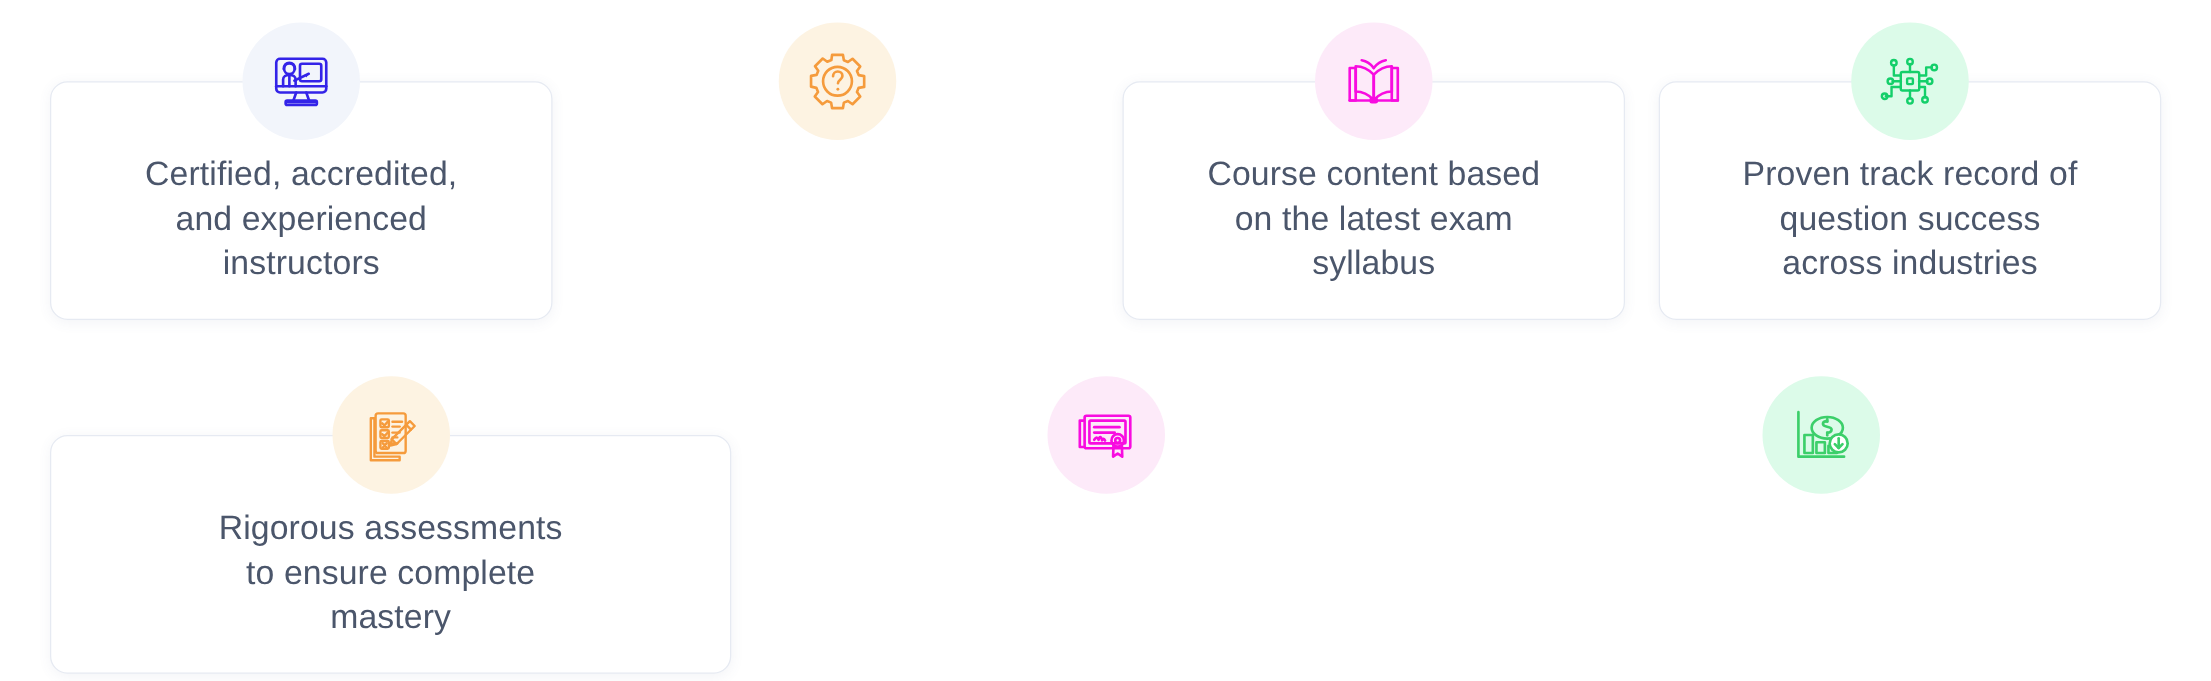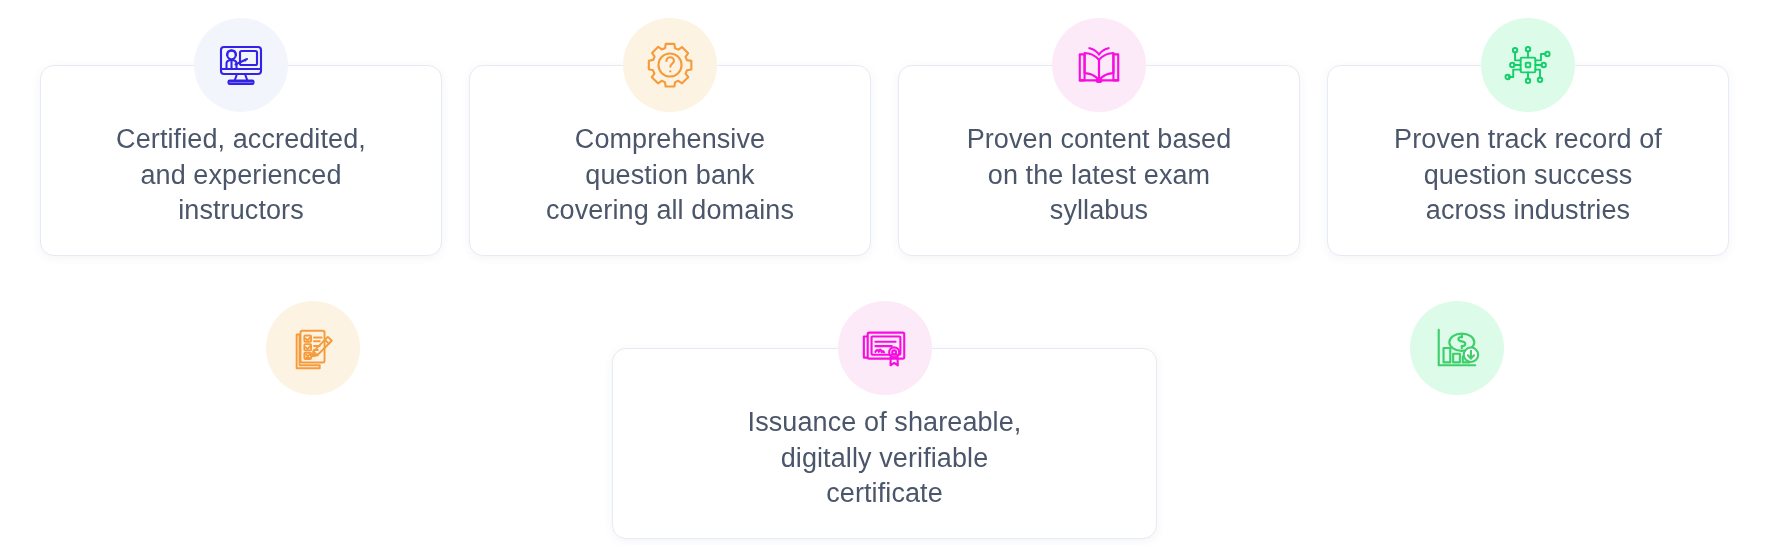--- a/index.html
+++ b/index.html
@@ -112,44 +112,39 @@
       <div class="icon-badge" style="background:#fdf3e2;">
         <span>
           <svg width="50" height="50" viewBox="0 0 52 52" fill="none" stroke="#f59b3c" stroke-width="2.2" stroke-linecap="round" stroke-linejoin="round">
             <path d="M21.5 4h9l0.8 4.6 3.4 1.4 3.8-2.7 6.4 6.4-2.7 3.8 1.4 3.4 4.6 0.8v9l-4.6 0.8-1.4 3.4 2.7 3.8-6.4 6.4-3.8-2.7-3.4 1.4-0.8 4.6h-9l-0.8-4.6-3.4-1.4-3.8 2.7-6.4-6.4 2.7-3.8-1.4-3.4L4 30.5v-9l4.6-0.8 1.4-3.4-2.7-3.8 6.4-6.4 3.8 2.7 3.4-1.4z"></path>
             <circle cx="26" cy="26" r="12"></circle>
             <path d="M22.3 21.8c0-2.2 1.7-3.9 3.9-3.9s3.9 1.6 3.9 3.7c0 3.1-3.7 3.1-3.7 6.1"></path>
             <circle cx="26.3" cy="32.6" r="1.2" fill="#f59b3c" stroke="none"></circle>
           </svg>
         </span>
       </div>
-      <div class="feature-card">
-        <div class="feature-text">Comprehensive
-question bank
-covering all domains</div>
-      </div>
     </div>
 
     <div class="feature-card-wrap">
       <div class="icon-badge" style="background:#fdeaf9;">
         <span>
           <svg width="50" height="50" viewBox="0 0 52 52" fill="none" stroke="#f80ce0" stroke-width="2.2" stroke-linecap="round" stroke-linejoin="round">
             <path d="M6 15h5v27H6z"></path>
             <path d="M46 15h-5v27h5z"></path>
             <path d="M11 13.5c4.5 0 10 1.8 15 7v21c-5-5.2-10.5-7-15-7z"></path>
             <path d="M41 13.5c-4.5 0-10 1.8-15 7v21c5-5.2 10.5-7 15-7z"></path>
             <path d="M16 8.5c3.6 0.6 7.5 3 10 6.5"></path>
             <path d="M36 8.5c-3.6 0.6-7.5 3-10 6.5"></path>
             <line x1="6" y1="42" x2="46" y2="42"></line>
             <rect x="23.5" y="40.5" width="5" height="3" rx="1"></rect>
           </svg>
         </span>
       </div>
       <div class="feature-card">
-        <div class="feature-text">Proven content based
+        <div class="feature-text">Course content based
 on the latest exam
 syllabus</div>
       </div>
     </div>
 
     <div class="feature-card-wrap">
       <div class="icon-badge" style="background:#dcfbe9;">
         <span>
           <svg width="48" height="48" viewBox="0 0 52 52" fill="none" stroke="#14cf6a" stroke-width="2.1" stroke-linecap="round" stroke-linejoin="round">
             <rect x="18" y="18" width="16" height="16" rx="1.5"></rect>
@@ -201,42 +196,42 @@
             <line x1="27" y1="19" x2="33" y2="19"></line>
             <line x1="27" y1="24" x2="33" y2="24"></line>
             <line x1="27" y1="28" x2="31" y2="28"></line>
             <line x1="27" y1="33" x2="31" y2="33"></line>
             <path d="M41.5 14.5l4 4-15 15-5.2 1.2 1.2-5.2z"></path>
             <line x1="38.5" y1="17.5" x2="42.5" y2="21.5"></line>
             <line x1="26.3" y1="29.5" x2="30.3" y2="33.5"></line>
           </svg>
         </span>
       </div>
+      <div class="feature-card">
+        <div class="feature-text">Rigorous assessments
+to ensure complete
+mastery</div>
+      </div>
     </div>
 
     <div class="feature-card-wrap">
       <div class="icon-badge" style="background:#fdeaf9;">
         <span>
           <svg width="50" height="50" viewBox="0 0 52 52" fill="none" stroke="#f80ce0" stroke-width="2.2" stroke-linecap="round" stroke-linejoin="round">
             <path d="M7 14h-3v22h3"></path>
             <rect x="8" y="10" width="38" height="27" rx="1.5"></rect>
             <rect x="12" y="14" width="30" height="19" rx="1"></rect>
             <line x1="16" y1="19.5" x2="37" y2="19.5"></line>
             <line x1="16" y1="24" x2="33" y2="24"></line>
             <path d="M16 30c1.5-2.4 2.6-2.4 3.6 0 0.8-3.2 2-3 3 0.4 0.7-1.6 1.6-1.6 2.4 0.2"></path>
             <circle cx="35.5" cy="30.5" r="5.2"></circle>
             <circle cx="35.5" cy="30.5" r="2"></circle>
             <path d="M32 35l-0.3 9 3.8-2.6 3.8 2.6L39 35"></path>
           </svg>
         </span>
-      </div>
-      <div class="feature-card">
-        <div class="feature-text">Issuance of shareable,
-digitally verifiable
-certificate</div>
       </div>
     </div>
 
     <div class="feature-card-wrap">
       <div class="icon-badge" style="background:#dcfbe9;">
         <span>
           <svg width="50" height="50" viewBox="0 0 52 52" fill="none" stroke="#3ccf6a" stroke-width="2.2" stroke-linecap="round" stroke-linejoin="round">
             <path d="M7 7v37h38"></path>
             <rect x="12" y="26" width="7" height="15"></rect>
             <rect x="22" y="32" width="7" height="9"></rect>

